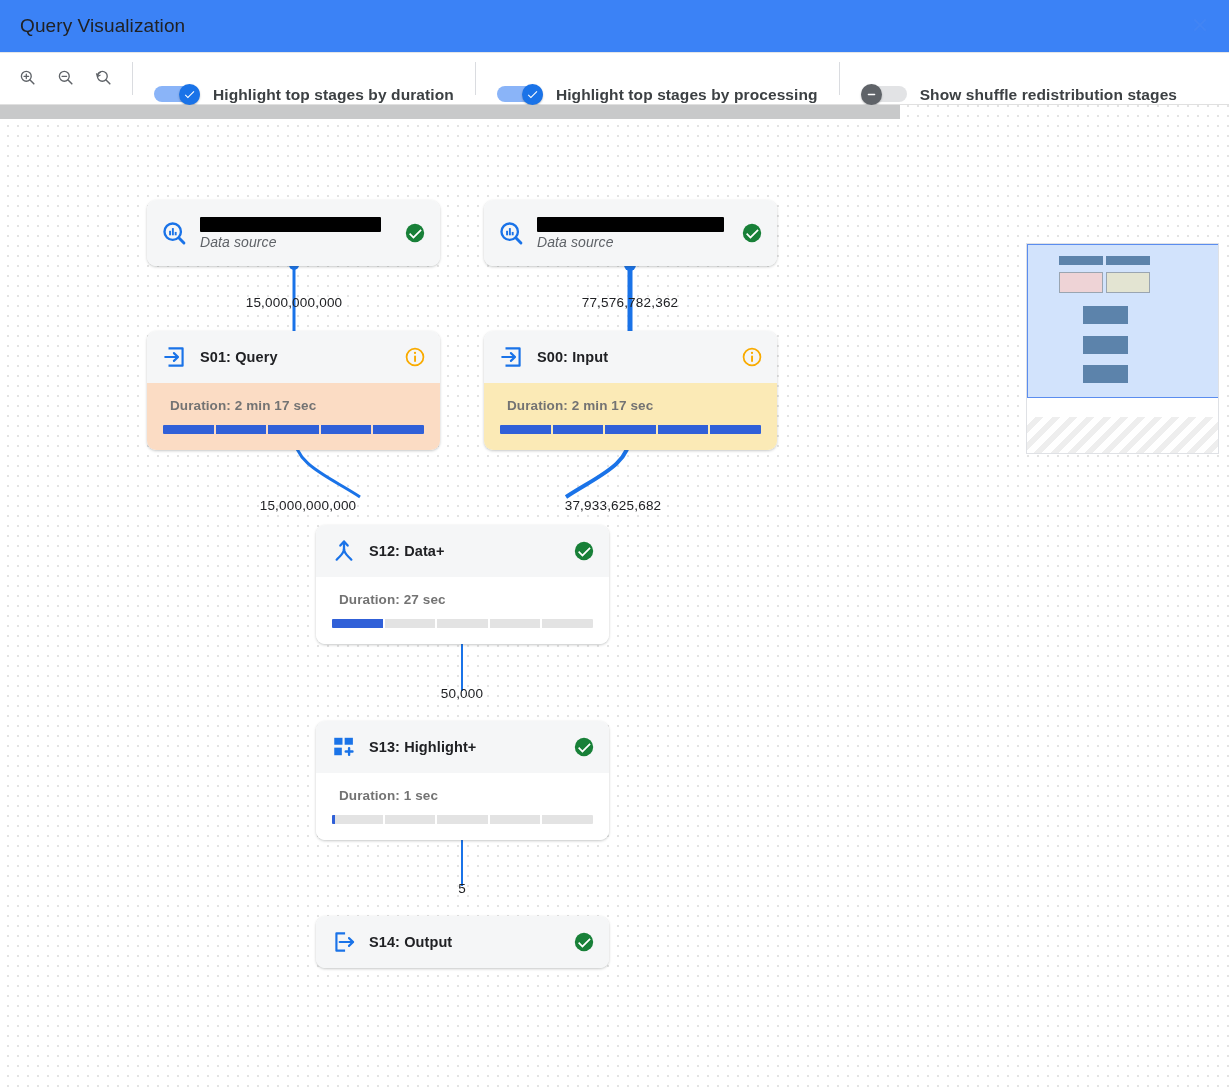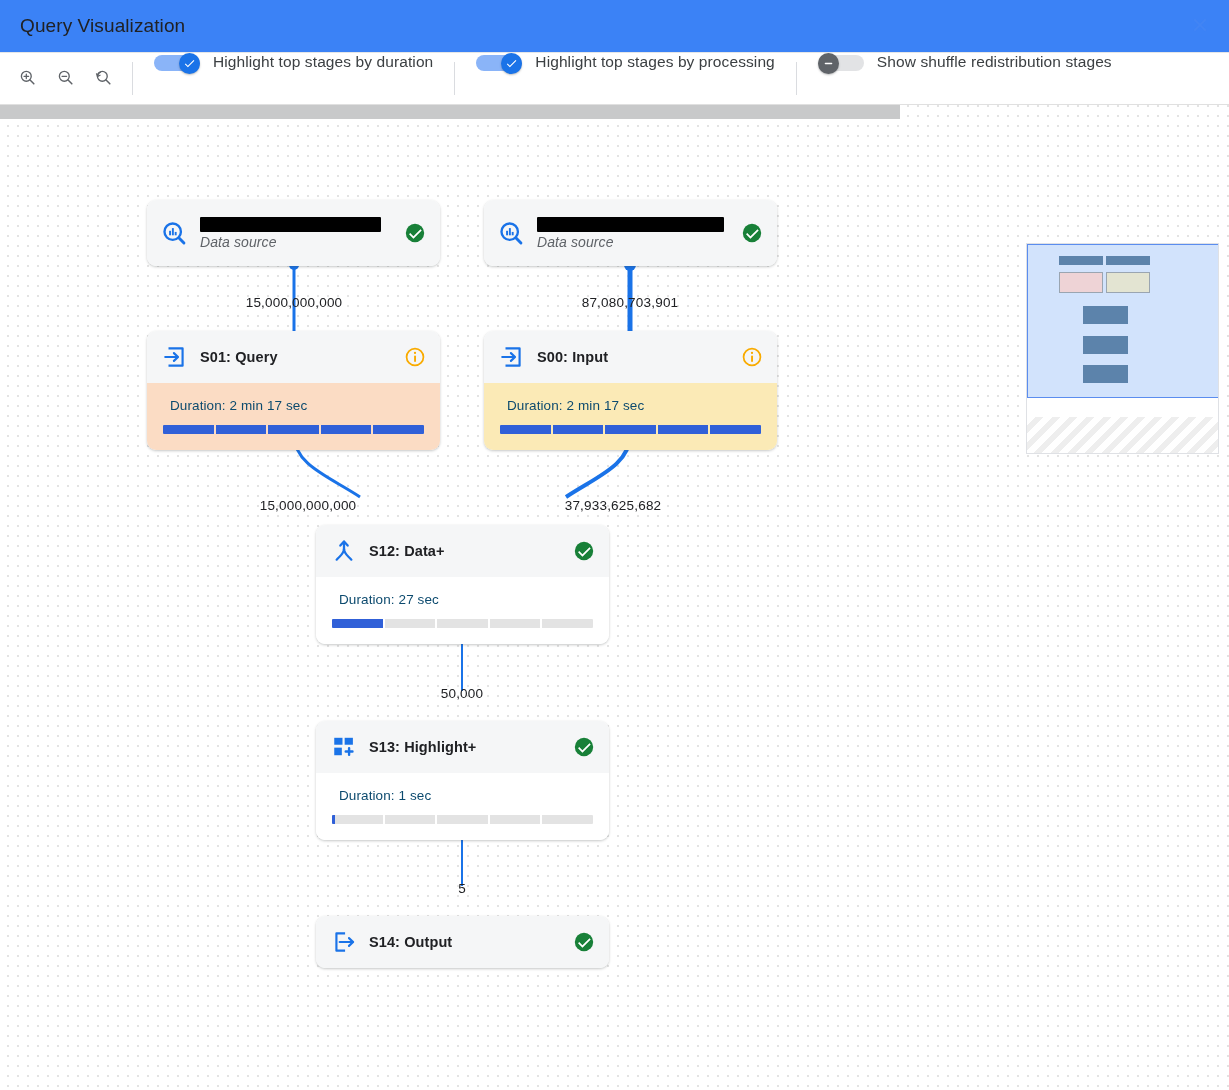--- a/index.html
+++ b/index.html
@@ -72,25 +72,26 @@
     border-radius: 50%;
   }
   .tb-divider {
     width: 1px;
     height: 33px;
     background: #dadce0;
     flex: none;
   }
   .toggle-group {
     display: flex;
-    align-items: flex-start;
+    align-items: flex-end;
     gap: 13px;
     padding: 0 21px;
     cursor: pointer;
     height: 100%;
+    font-weight: bold;
   }
   .toggle-label {
     font-size: 15.5px;
     color: #3c4043;
     white-space: nowrap;
     letter-spacing: .1px;
   }
 
   
   .switch {
@@ -177,22 +178,22 @@
   .status-icon { width: 22px; height: 22px; flex: none; }
 
   .node-body {
     padding: 15px 16px 16px 16px;
     background: #ffffff;
   }
   .node-body.peach  { background: #fbdcc4; }
   .node-body.yellow { background: #fbeab6; }
   .duration-text {
     font-size: 13.5px;
-    font-weight: normal;
-    color: #0c4a6e;
+    font-weight: bold;
+    color: #737373;
     margin-bottom: 12px;
     letter-spacing: .1px;
     padding-left: 7px;
   }
   .progress-track {
     position: relative;
     height: 9px;
     background: #e3e3e3;
     border-radius: 1px;
     overflow: hidden;
@@ -368,21 +369,21 @@
     <circle cx="630" cy="330" r="6" fill="#1a73e8"></circle>
 
     <line x1="462" y1="524" x2="462" y2="586" stroke="#1a73e8" stroke-width="2"></line>
     <circle cx="462" cy="524" r="5" fill="#1a73e8"></circle>
 
     <line x1="462" y1="719" x2="462" y2="781" stroke="#1a73e8" stroke-width="2"></line>
     <circle cx="462" cy="719" r="5" fill="#1a73e8"></circle>
   </svg>
 
   <div class="edge-label" style="left:294px; top:190px;">15,000,000,000</div>
-  <div class="edge-label" style="left:630px; top:190px;">87,080,703,901</div>
+  <div class="edge-label" style="left:630px; top:190px;">77,576,782,362</div>
   <div class="edge-label" style="left:308px; top:393px;">15,000,000,000</div>
   <div class="edge-label" style="left:613px; top:393px;">37,933,625,682</div>
   <div class="edge-label" style="left:462px; top:581px;">50,000</div>
   <div class="edge-label" style="left:462px; top:776px;">5</div>
 
   <div class="node datasource" style="left:147px; top:95px; width:293px;">
     <div class="node-head">
       <span class="node-icon">
         <svg width="27" height="27" viewBox="0 0 24 24">
           <circle cx="10.4" cy="10.4" r="7.3" fill="none" stroke="#1a73e8" stroke-width="2.1"></circle>

